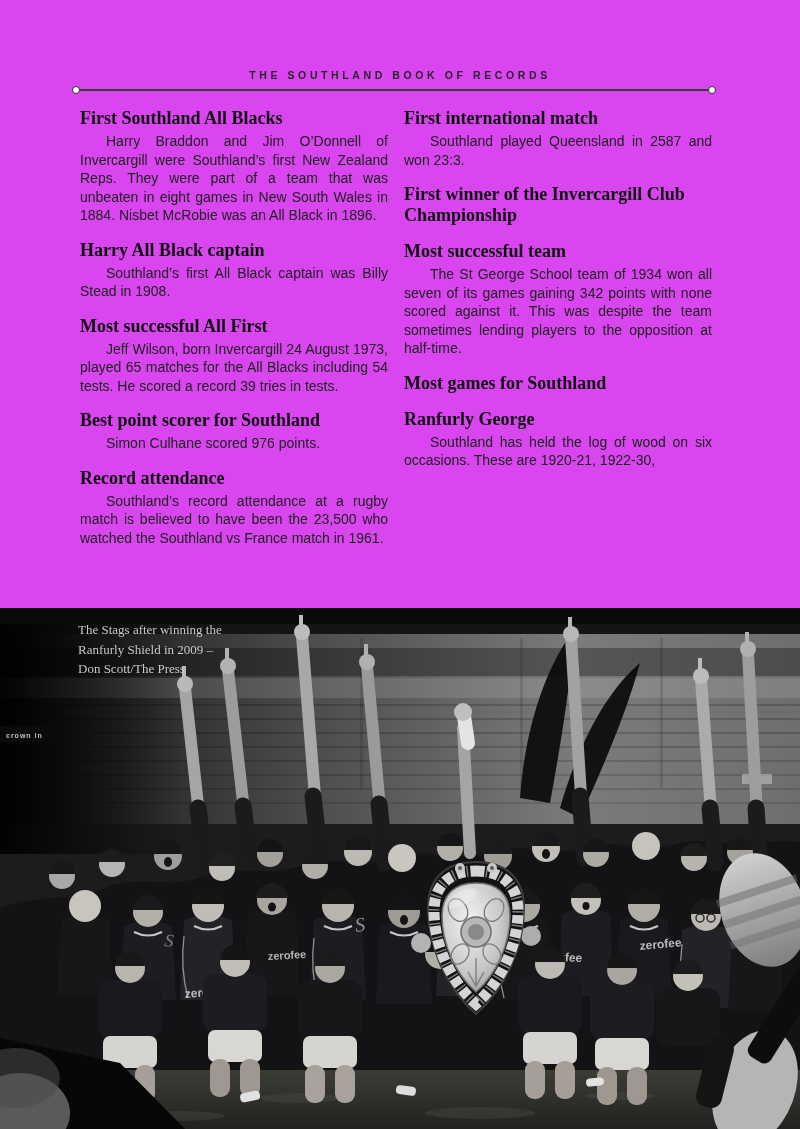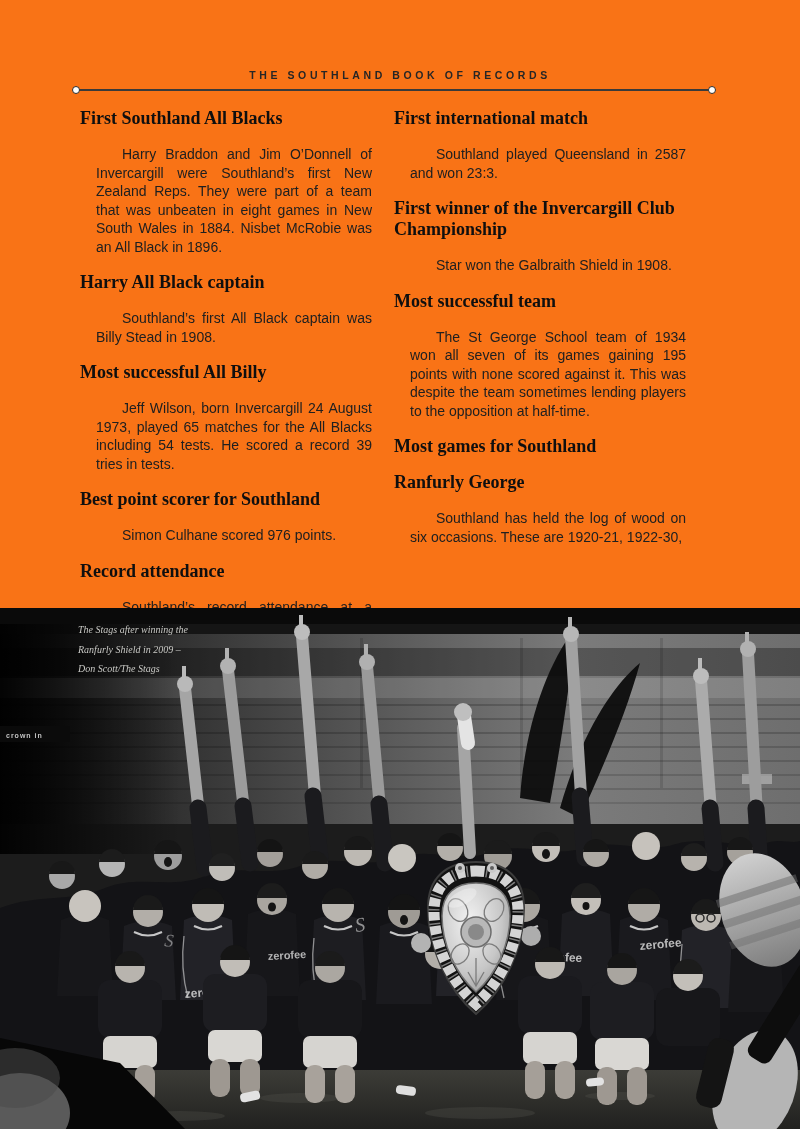--- a/index.html
+++ b/index.html
@@ -1,32 +1,32 @@
 <!DOCTYPE html>
 <html><head>
 <meta charset="utf-8">
 <style>
   html,body{margin:0;padding:0;background:#ffffff;}
-  .page{position:relative;width:800px;height:1129px;background:#f97316;overflow:hidden;
+  .page{position:relative;width:800px;height:1129px;background:#d946ef;overflow:hidden;
         font-family:"Liberation Sans",sans-serif;color:#1d1d1d;}
   .running-head{position:absolute;top:69px;left:0;width:100%;text-align:center;
         font-size:10.5px;font-weight:bold;letter-spacing:3.6px;color:#262626;}
   .rule{position:absolute;top:85px;left:72px;width:644px;height:10px;display:flex;align-items:center;}
   .rule .ring{width:6px;height:6px;border:1.7px solid #2e2e2e;border-radius:50%;background:#fff;flex:none;}
   .rule .line{flex:1;height:2.2px;background:#3a3a3a;margin:0 -1px;}
-  .columns{position:absolute;top:108px;left:80px;width:636px;display:flex;gap:6px;}
+  .columns{position:absolute;top:108px;left:80px;width:636px;display:flex;gap:16px;}
   .col{width:308px;flex:none;}
   .entry h2{margin:15px 0 3px;font-family:"Liberation Serif",serif;font-weight:bold;
         font-size:18px;line-height:21px;color:#0f0f0f;}
   .entry:first-child h2{margin-top:0;}
-  .entry p{margin:16px;font-size:14px;line-height:18.5px;text-align:justify;text-indent:26px;color:#202020;}
+  .entry p{margin:0;font-size:14px;line-height:18.5px;text-align:justify;text-indent:26px;color:#202020;}
   .photo{position:absolute;top:608px;left:0;margin:0;width:800px;height:521px;background:#101010;}
   .photo svg{display:block;}
   .caption{position:absolute;top:12px;left:78px;font-family:"Liberation Serif",serif;
-        font-style:italic;font-size:10px;line-height:19.5px;color:#c9c9c5;}
+        font-size:13px;line-height:19.5px;color:#c9c9c5;}
   .jersey-text{font-family:"Liberation Sans",sans-serif;font-weight:bold;}
 </style>
 </head>
 <body>
 
 <div class="page">
 
   <div class="running-head">THE SOUTHLAND BOOK OF RECORDS</div>
 
   <div class="rule">
@@ -39,45 +39,44 @@
     <section class="col">
       <article class="entry">
         <h2>First Southland All Blacks</h2>
         <p>Harry Braddon and Jim O’Donnell of Invercargill were Southland’s first New Zealand Reps. They were part of a team that was unbeaten in eight games in New South Wales in 1884. Nisbet McRobie was an All Black in 1896.</p>
       </article>
       <article class="entry">
         <h2>Harry All Black captain</h2>
         <p>Southland’s first All Black captain was Billy Stead in 1908.</p>
       </article>
       <article class="entry">
-        <h2>Most successful All Billy</h2>
+        <h2>Most successful All First</h2>
         <p>Jeff Wilson, born Invercargill 24 August 1973, played 65 matches for the All Blacks including 54 tests. He scored a record 39 tries in tests.</p>
       </article>
       <article class="entry">
         <h2>Best point scorer for Southland</h2>
         <p>Simon Culhane scored 976 points.</p>
       </article>
       <article class="entry">
         <h2>Record attendance</h2>
         <p>Southland’s record attendance at a rugby match is believed to have been the 23,500 who watched the Southland vs France match in 1961.</p>
       </article>
     </section>
 
     <section class="col">
       <article class="entry">
         <h2>First international match</h2>
         <p>Southland played Queensland in 2587 and won 23:3.</p>
       </article>
       <article class="entry">
         <h2>First winner of the Invercargill Club Championship</h2>
-        <p>Star won the Galbraith Shield in 1908.</p>
       </article>
       <article class="entry">
         <h2>Most successful team</h2>
-        <p>The St George School team of 1934 won all seven of its games gaining 195 points with none scored against it. This was despite the team sometimes lending players to the opposition at half-time.</p>
+        <p>The St George School team of 1934 won all seven of its games gaining 342 points with none scored against it. This was despite the team sometimes lending players to the opposition at half-time.</p>
       </article>
       <article class="entry">
         <h2>Most games for Southland</h2>
       </article>
       <article class="entry">
         <h2>Ranfurly George</h2>
         <p>Southland has held the log of wood on six occasions. These are 1920-21, 1922-30,</p>
       </article>
     </section>
   </main>
@@ -376,17 +375,17 @@
           <rect x="-42" y="-2" width="84" height="8" fill="#6a6a6a" opacity="0.45"></rect>
           <rect x="-42" y="20" width="84" height="8" fill="#6a6a6a" opacity="0.4"></rect>
         </g>
         <rect x="772" y="350" width="26" height="110" rx="8" fill="#0d0d0d" transform="rotate(32 785 405)"></rect>
       </g>
     </svg>
 
     <figcaption class="caption">
       <div>The Stags after winning the</div>
       <div>Ranfurly Shield in 2009 –</div>
-      <div>Don Scott/The Stags</div>
+      <div>Don Scott/The Press</div>
     </figcaption>
   </figure>
 
 </div>
 
 </body></html>

